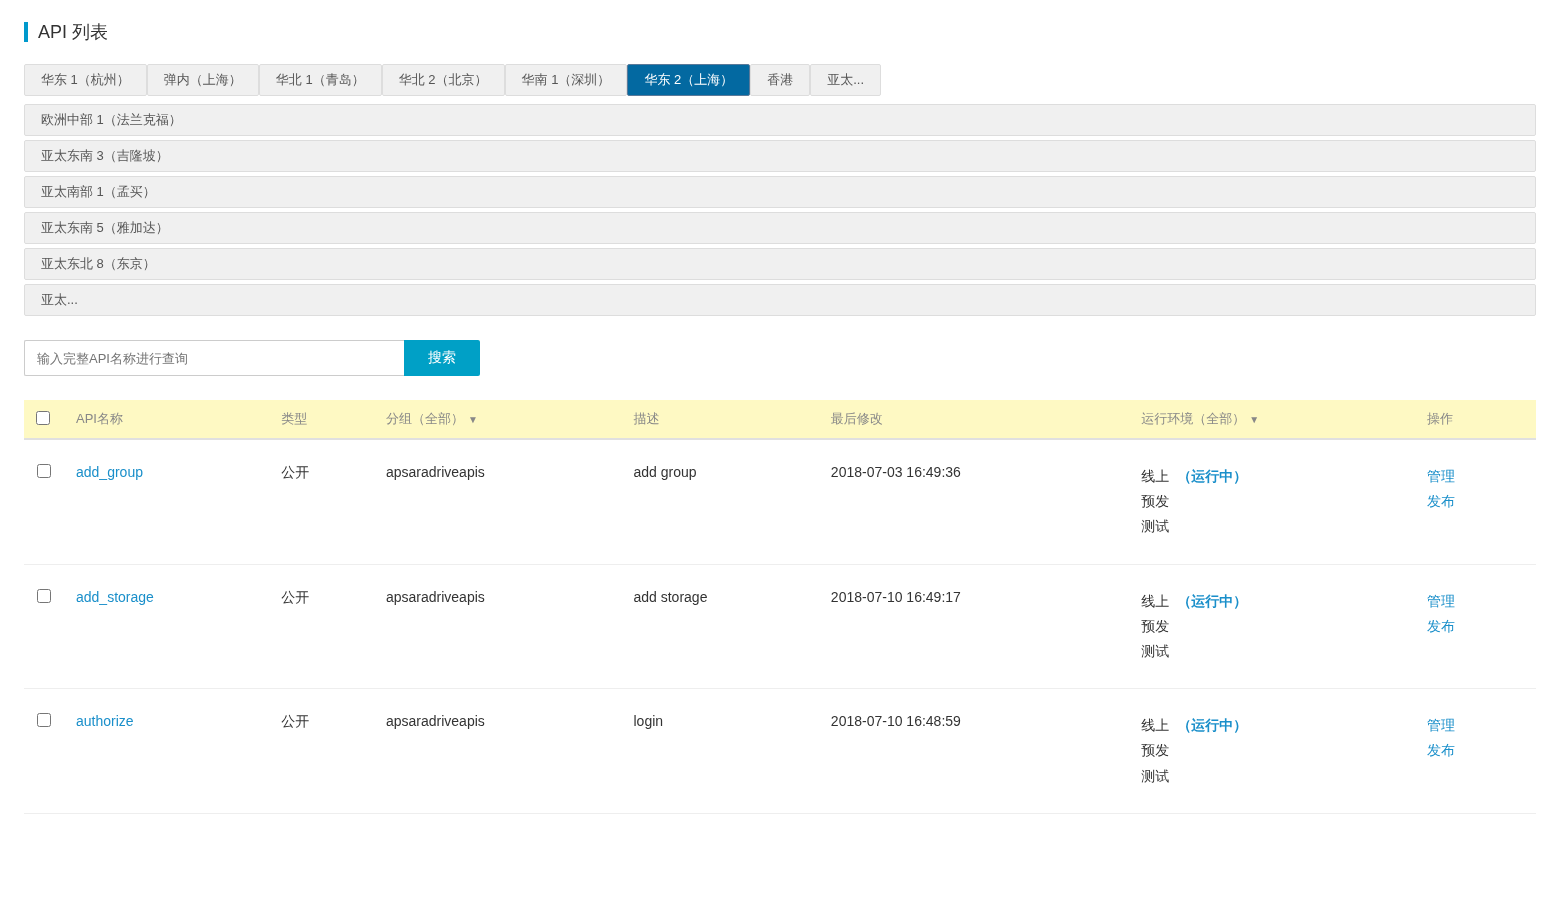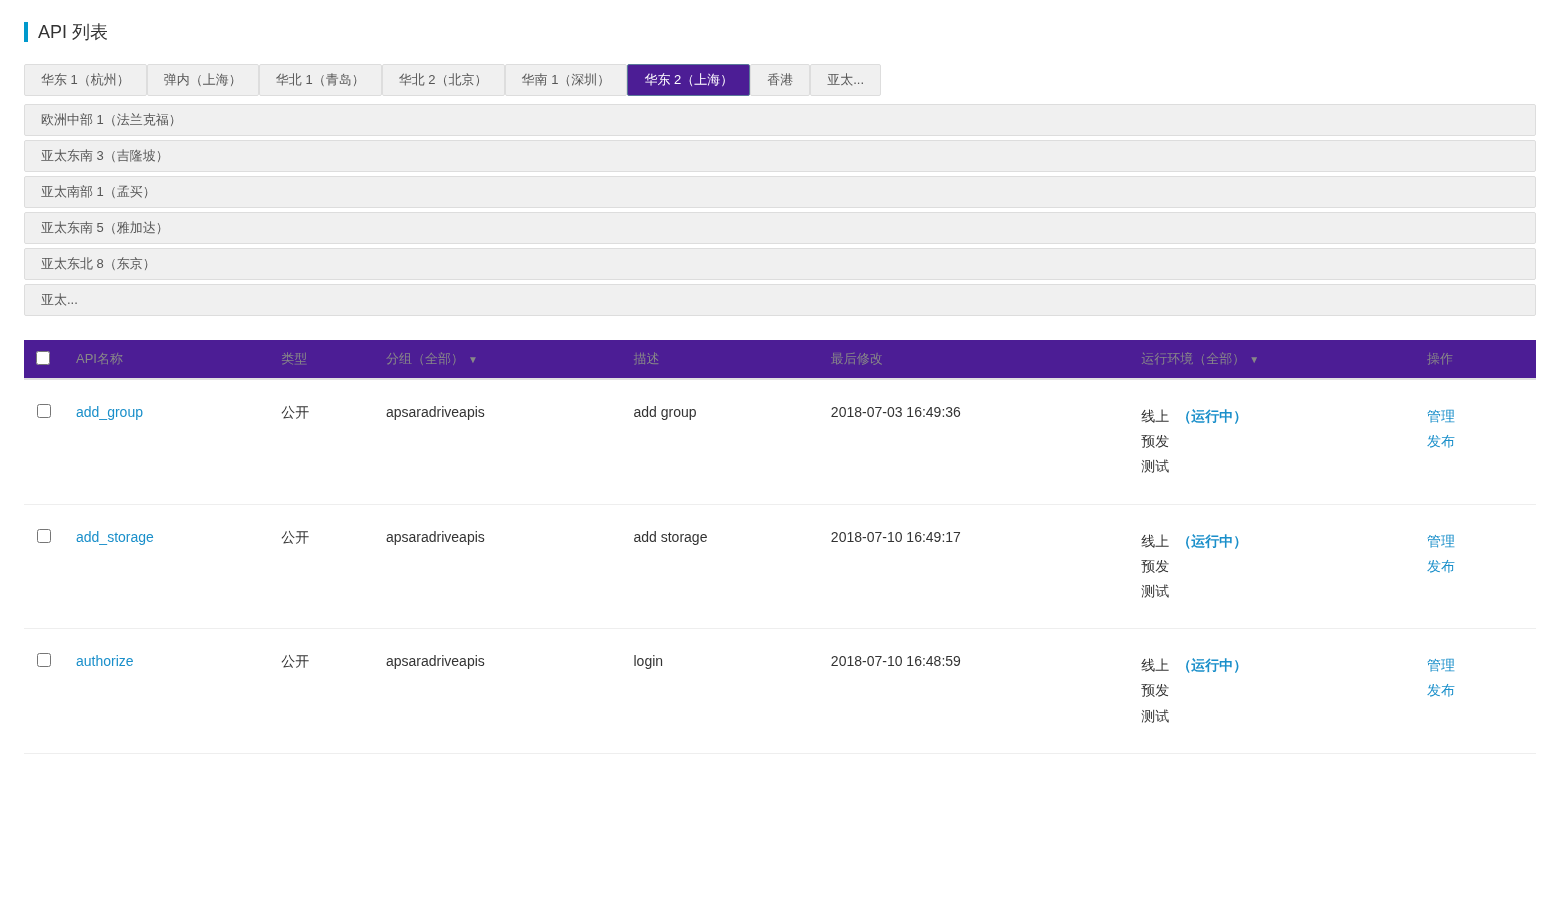--- a/index.html
+++ b/index.html
@@ -39,21 +39,21 @@
       background: #f0f0f0;
       border: 1px solid #ddd;
       border-radius: 2px;
       cursor: pointer;
       white-space: nowrap;
       font-size: 13px;
       color: #555;
       user-select: none;
     }
     .region-tab.active {
-      background: #4c1d95;
+      background: #0369a1;
       color: #fff;
       border-color: #5a7a9a;
     }
     .region-tabs-row2 {
       display: flex;
       flex-wrap: nowrap;
       gap: 4px;
       margin-bottom: 24px;
       overflow: hidden;
       flex-direction: column;
@@ -91,21 +91,21 @@
     }
     .api-table thead tr {
       border-bottom: 2px solid #e0e0e0;
     }
     .api-table th {
       padding: 10px 12px;
       text-align: left;
       font-weight: normal;
       color: #888;
       font-size: 13px;
-      background: #4c1d95;
+      background: #fef9c3;
       white-space: nowrap;
     }
     .api-table td {
       padding: 24px 12px;
       font-size: 14px;
       color: #333;
       vertical-align: top;
     }
     .api-table tbody tr {
       border-bottom: 1px solid #eee;
@@ -174,20 +174,24 @@
 
   <div class="region-tabs-row2">
     <div class="region-tab">欧洲中部 1（法兰克福）</div>
     <div class="region-tab">亚太东南 3（吉隆坡）</div>
     <div class="region-tab">亚太南部 1（孟买）</div>
     <div class="region-tab">亚太东南 5（雅加达）</div>
     <div class="region-tab">亚太东北 8（东京）</div>
     <div class="region-tab">亚太...</div>
   </div>
 
+  <div class="search-row">
+    <input type="text" class="search-input" placeholder="输入完整API名称进行查询" style="">
+    <button class="search-btn">搜索</button>
+  </div>
 
   <table class="api-table">
     <thead>
       <tr>
         <th class="th-check">
           <input type="checkbox" class="checkbox" style="">
         </th>
         <th>API名称</th>
         <th>类型</th>
         <th>

